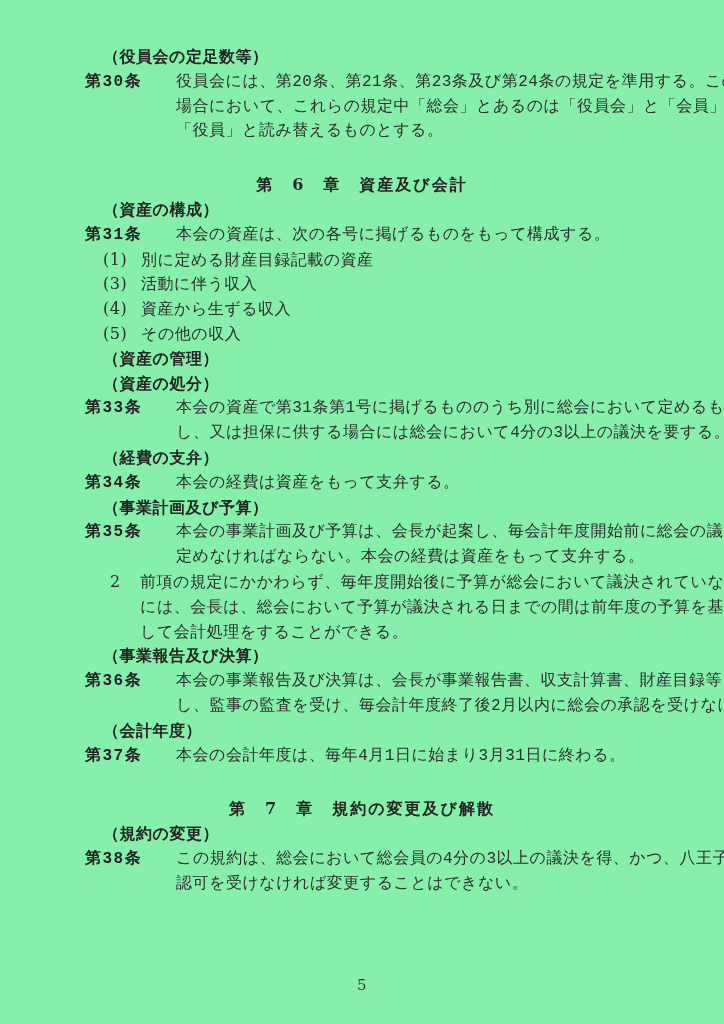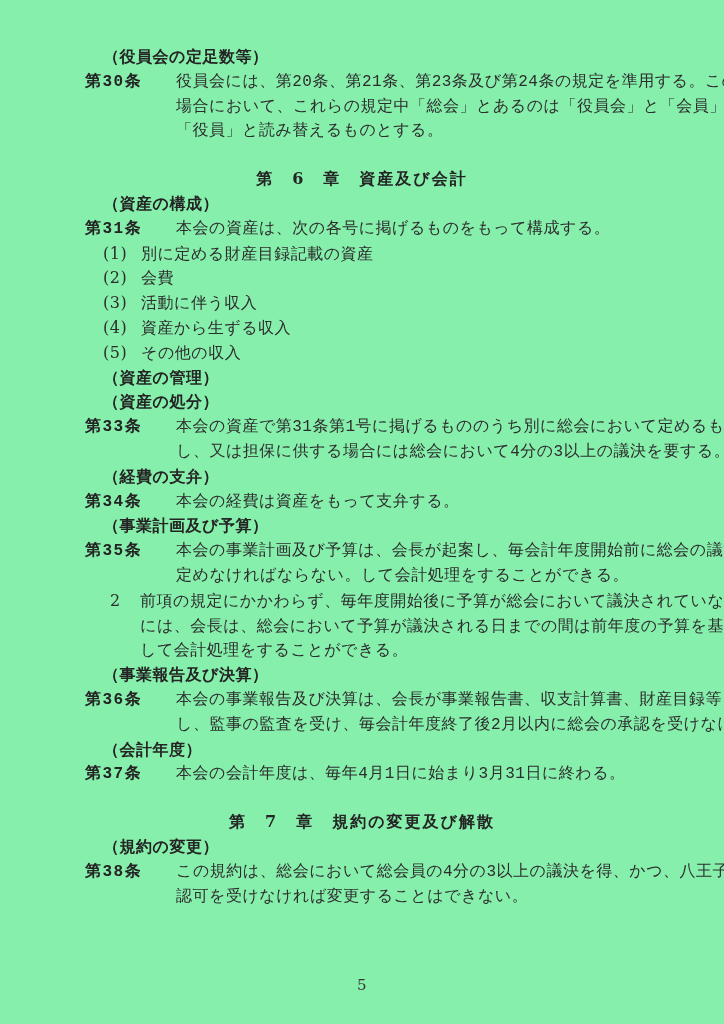--- a/index.html
+++ b/index.html
@@ -16,21 +16,21 @@
     overflow: hidden;
   }
   .doc { position: absolute; top: 45px; left: 0; width: 724px; }
   .row {
     height: 24.8px; line-height: 24.8px;
     font-size: 16px; letter-spacing: 0.5px;
     white-space: nowrap; overflow: hidden;
   }
   .label { margin-left: 103px; font-weight: bold; color: #242424; }
   .chapter {
-    text-align: center; margin-top: 23px;
+    text-align: center; margin-top: 29px;
     font-weight: bold; color: #242424; letter-spacing: 2px;
   }
   .art { display: flex; font-family: Liberation Mono, monospace; }
   .art .num {
     flex: 0 0 auto; margin-left: 85px; width: 55px;
     font-weight: bold; color: #242424; letter-spacing: 1.5px;
   }
   .art .body { flex: 1 1 auto; min-width: 0; margin-left: 36px; }
   .items .item { margin-left: 103px; }
   .item .inum { display: inline-block; width: 38px; }
@@ -67,23 +67,20 @@
       <div class="body">
         <div class="row">本会の資産は、次の各号に掲げるものをもって構成する。</div>
       </div>
     </div>
 
     <div class="items">
       <div class="row item">
         <span class="inum">(1)</span><span>別に定める財産目録記載の資産</span>
       </div>
       <div class="row item">
-        <span class="inum">(2)</span><span>会費</span>
-      </div>
-      <div class="row item">
         <span class="inum">(3)</span><span>活動に伴う収入</span>
       </div>
       <div class="row item">
         <span class="inum">(4)</span><span>資産から生ずる収入</span>
       </div>
       <div class="row item">
         <span class="inum">(5)</span><span>その他の収入</span>
       </div>
     </div>
 
@@ -108,21 +105,21 @@
         <div class="row">本会の経費は資産をもって支弁する。</div>
       </div>
     </div>
 
     <div class="row label">（事業計画及び予算）</div>
 
     <div class="art">
       <span class="row num">第35条</span>
       <div class="body">
         <div class="row">本会の事業計画及び予算は、会長が起案し、毎会計年度開始前に総会の議決を経て</div>
-        <div class="row">定めなければならない。して会計処理をすることができる。</div>
+        <div class="row">定めなければならない。本会の経費は資産をもって支弁する。</div>
       </div>
     </div>
 
     <div class="sub">
       <span class="row snum">2</span>
       <div class="body">
         <div class="row">前項の規定にかかわらず、毎年度開始後に予算が総会において議決されていない場合</div>
         <div class="row">には、会長は、総会において予算が議決される日までの間は前年度の予算を基準と</div>
         <div class="row">して会計処理をすることができる。</div>
       </div>

